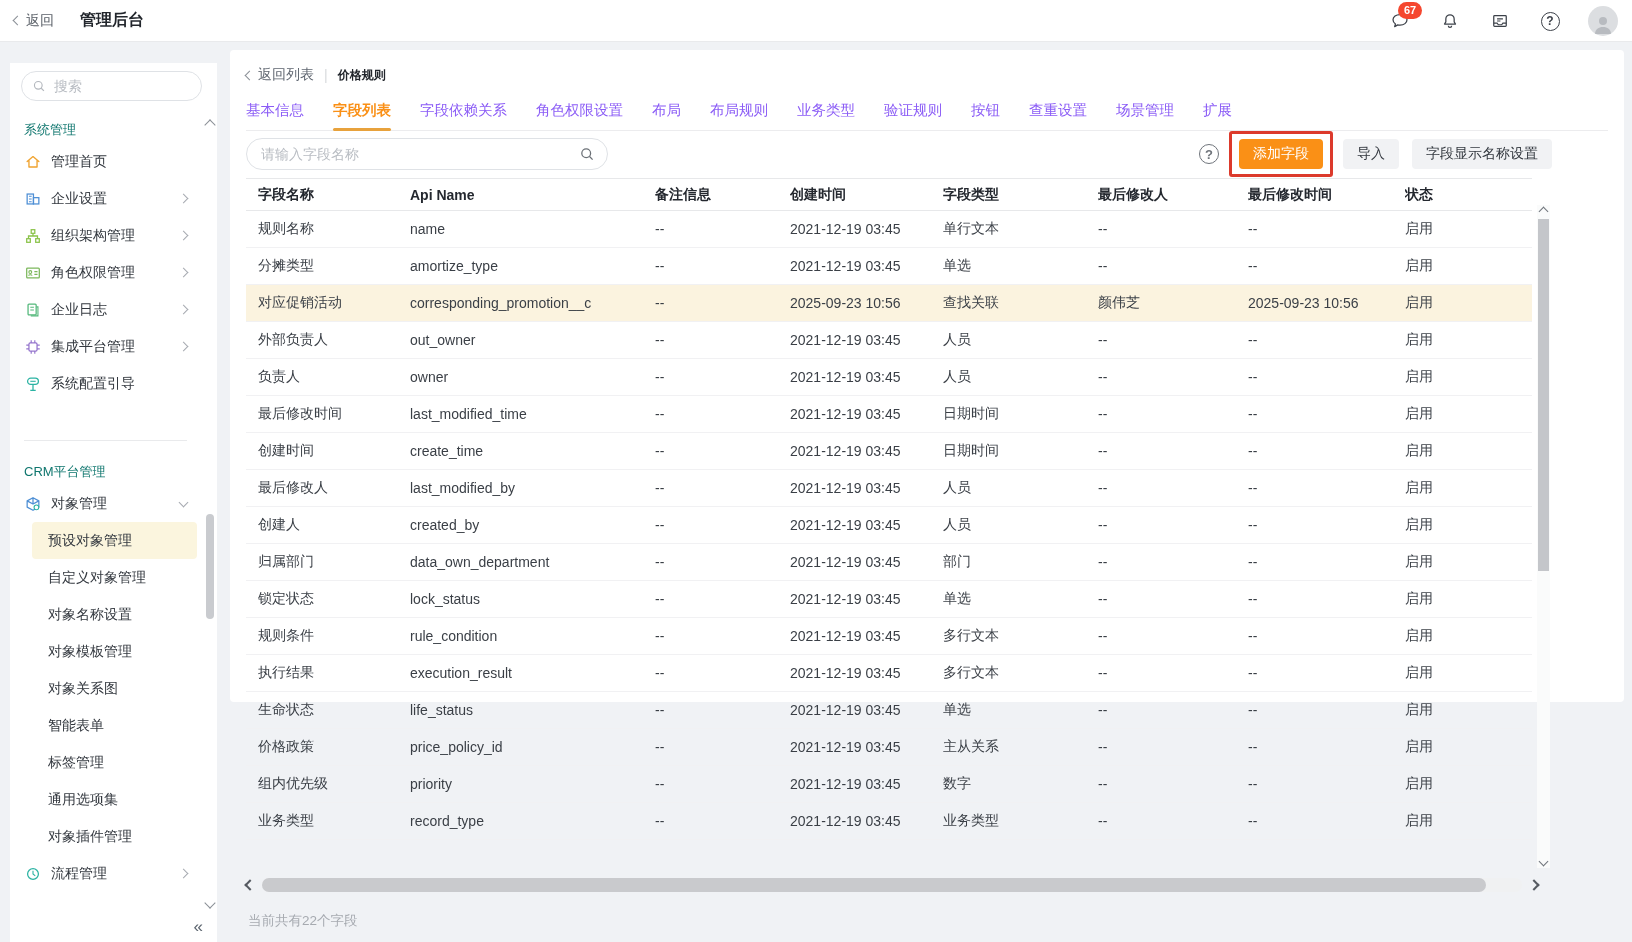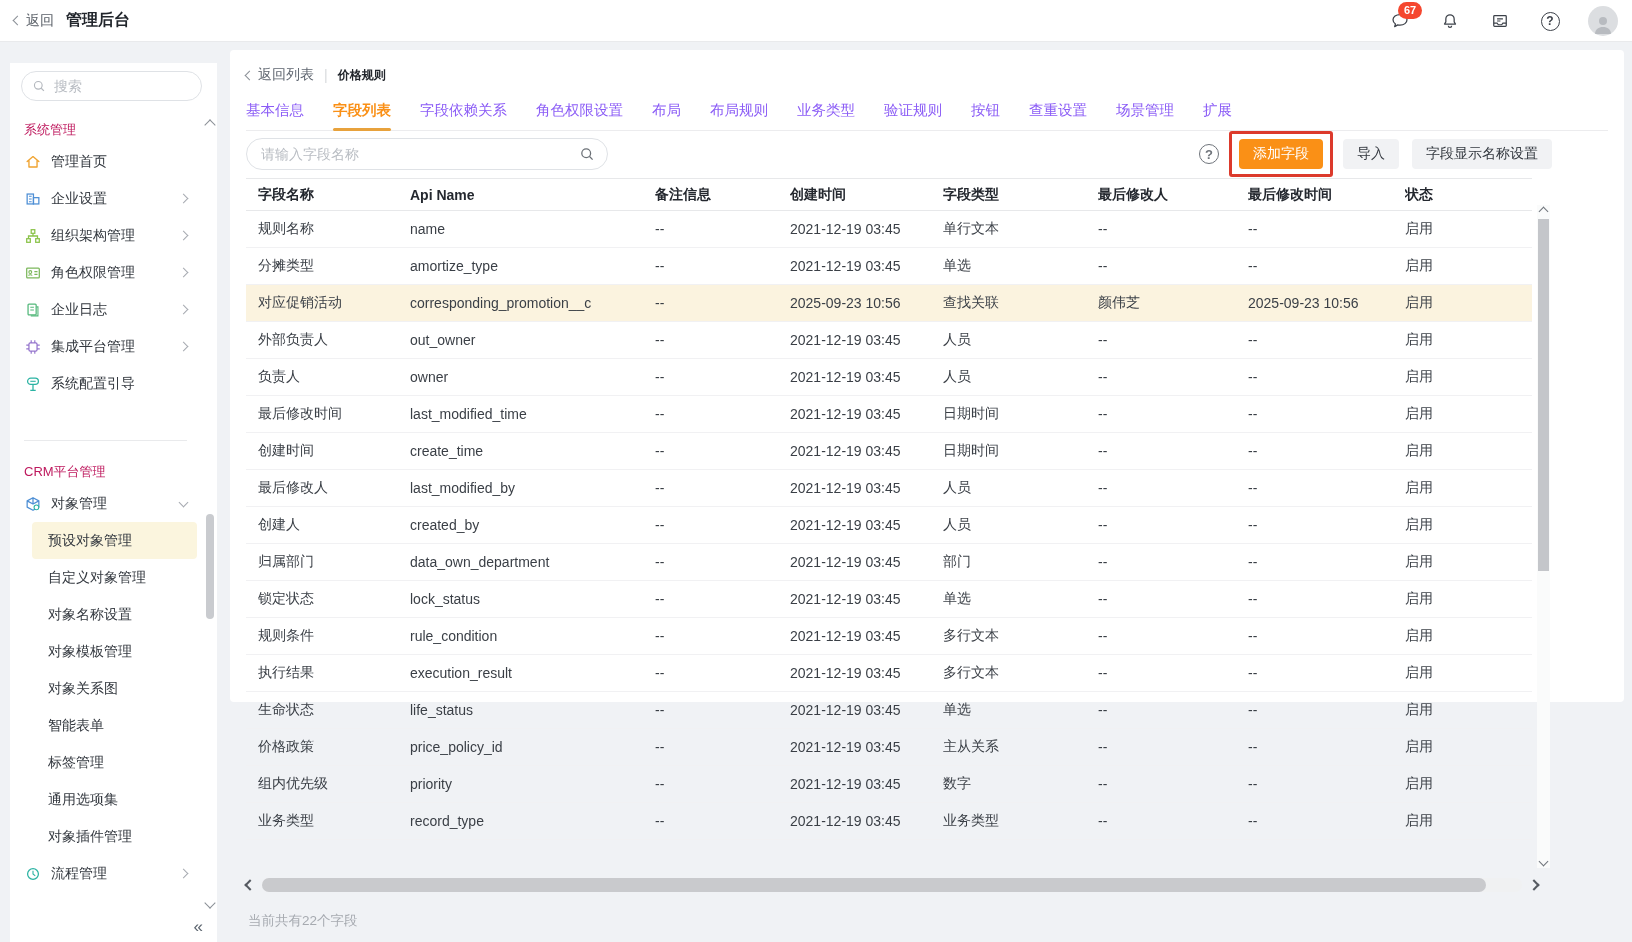--- a/index.html
+++ b/index.html
@@ -9,42 +9,42 @@
     background:#f0f2f5;
     font-family:"Liberation Sans","DejaVu Sans",sans-serif;
     color:#3a3f46; font-size:14px;
   }
   #app { position:relative; width:1632px; height:942px; }
 
   
   .topbar { position:absolute; left:0; top:0; width:1632px; height:42px;
     background:#fff; border-bottom:1px solid #e9eaec; display:flex; align-items:center; }
   .topbar-back { display:flex; align-items:center; gap:5px; margin-left:14px; color:#5a6068; cursor:pointer; font-size:14px; }
-  .topbar-title { margin-left:12px; font-size:16px; font-weight:bold; color:#22262c; }
+  .topbar-title { margin-left:26px; font-size:16px; font-weight:bold; color:#22262c; }
   .topbar-right { position:absolute; right:14px; top:0; height:42px; display:flex; align-items:center; gap:26px; }
   .tb-ico { position:relative; width:24px; height:24px; color:#3c4149; display:flex; align-items:center; justify-content:center; }
   .tb-ico svg { width:20px; height:20px; }
   .badge { position:absolute; top:-7px; left:10px; background:#f5472f; color:#fff;
     font-size:11px; font-weight:bold; line-height:1; padding:3px 6px; border-radius:9px; }
   .help-circle { width:19px; height:19px; border:1.6px solid #3c4149; border-radius:50%;
     display:flex; align-items:center; justify-content:center; font-size:12px; font-weight:bold; }
   .avatar { width:30px; height:30px; border-radius:50%; background:#dcdee1; overflow:hidden; display:flex; align-items:flex-end; justify-content:center; }
   .avatar svg { width:24px; height:24px; }
 
   
   .sidebar { position:absolute; left:10px; top:63px; width:207px; height:884px;
     background:#fff; border-radius:0; }
   .sb-search { position:absolute; left:11px; top:8px; width:181px; height:30px;
     border:1px solid #dfe2e6; border-radius:15px; display:flex; align-items:center; padding:0 10px; gap:6px; background:#fff; }
   .sb-search svg { width:14px; height:14px; color:#b3b7bd; flex:none; }
   .sb-search input { border:none; outline:none; width:100%; font-size:14px; color:#333;
     font-family:inherit; background:transparent; }
   .sb-search input::placeholder { color:#b9bdc3; }
   .sb-menu { position:absolute; left:0; top:54px; right:14px; height:766px; overflow:hidden; }
-  .menu-section-label { height:26px; line-height:26px; padding-left:14px; color:#be185d; font-size:13px; }
+  .menu-section-label { height:26px; line-height:26px; padding-left:14px; color:#0f766e; font-size:13px; }
   .menu-item { height:37px; display:flex; align-items:center; padding-left:14px; gap:9px; cursor:pointer; color:#33383f; }
   .menu-item .mi-icon { width:18px; height:18px; flex:none; }
   .menu-item .mi-icon svg { width:18px; height:18px; }
   .menu-item .mi-label { flex:1; }
   .menu-subitem { height:37px; display:flex; align-items:center; padding-left:16px; margin-left:22px; margin-right:6px;
     border-radius:4px; cursor:pointer; color:#33383f; }
   .menu-subitem.active { background:#fbf5de; }
   .menu-divider { height:1px; background:#e9eaec; margin:38px 16px 18px 14px; }
   .chev { display:inline-block; width:7px; height:7px; border-right:1.5px solid #a6aab1; border-bottom:1.5px solid #a6aab1; margin-right:16px; }
   .chev.right { transform:rotate(-45deg); }

